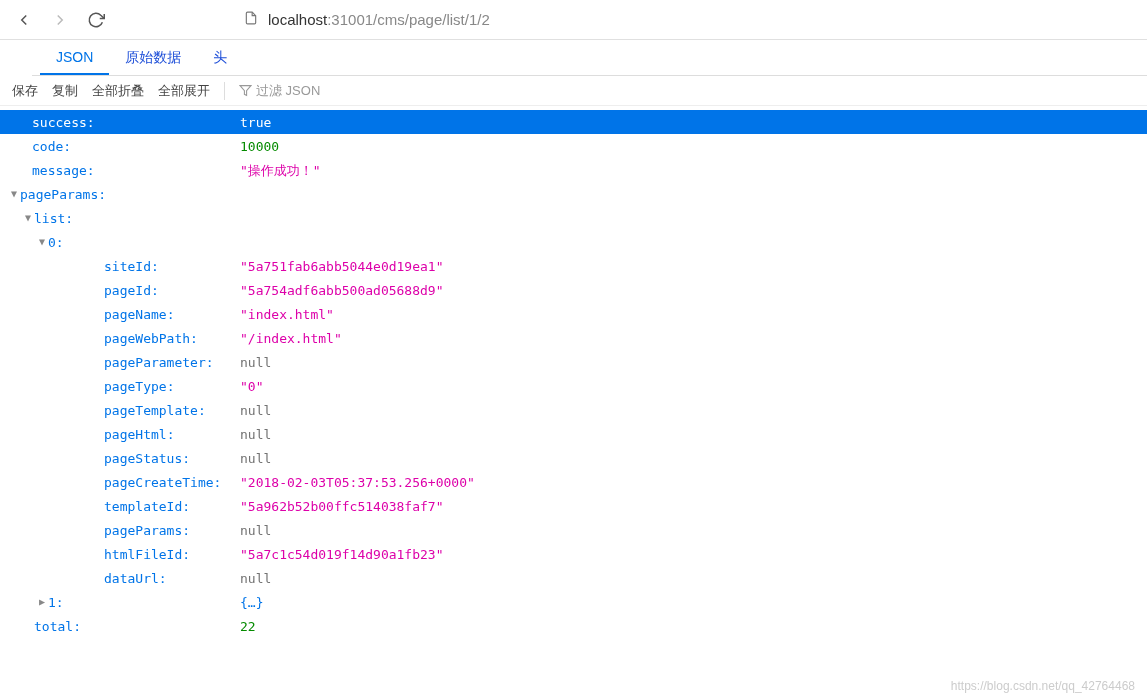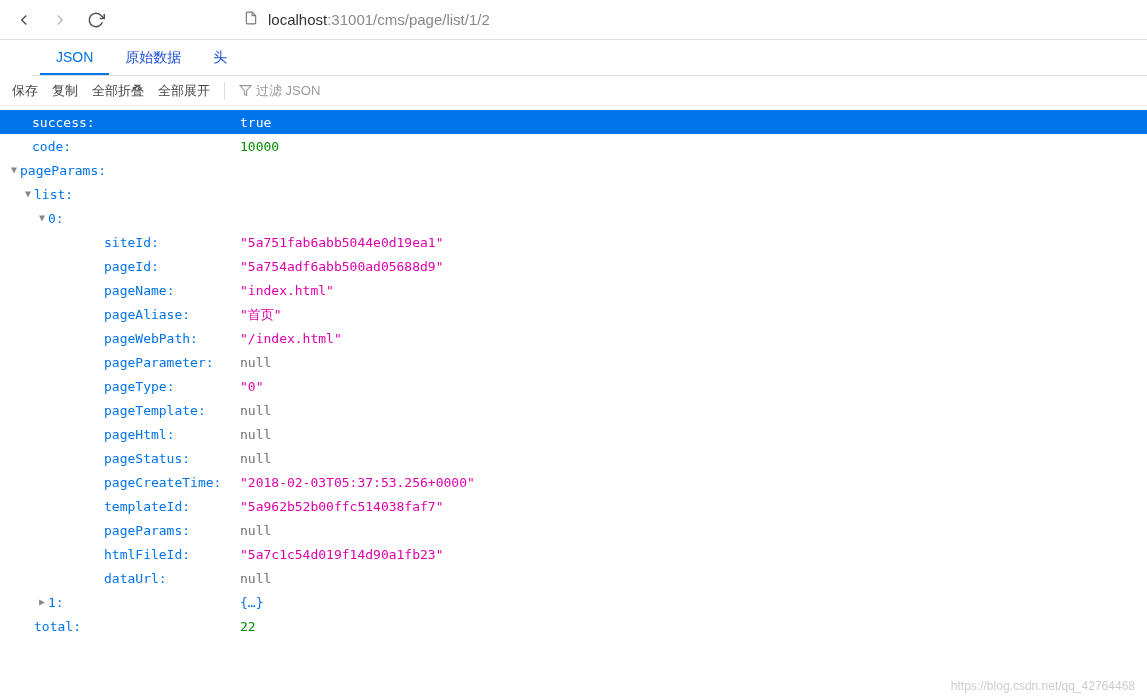--- a/index.html
+++ b/index.html
@@ -192,20 +192,26 @@
     <span class="val-cell val-bool">true</span>
   </div>
 
   <div class="row indent-1">
     <span class="arrow hidden">▼</span>
     <span style="width:12px;"></span>
     <span class="key">code</span>
     <span class="val-cell val-num">10000</span>
   </div>
 
+  <div class="row indent-1">
+    <span class="arrow hidden">▼</span>
+    <span style="width:12px;"></span>
+    <span class="key">message</span>
+    <span class="val-cell val-str">"操作成功！"</span>
+  </div>
 
   <div class="row indent-1">
     <span class="arrow">▼</span>
     <span class="key">pageParams</span>
   </div>
 
   <div class="row indent-2">
     <span class="arrow">▼</span>
     <span class="key">list</span>
   </div>
@@ -223,25 +229,20 @@
       </div>
       <div class="row">
         <span class="leaf-key-pad"></span>
         <span class="key">pageId</span>
         <span class="val-cell val-str">"5a754adf6abb500ad05688d9"</span>
       </div>
       <div class="row">
         <span class="leaf-key-pad"></span>
         <span class="key">pageName</span>
         <span class="val-cell val-str">"index.html"</span>
-      </div>
-      <div class="row">
-        <span class="leaf-key-pad"></span>
-        <span class="key">pageAliase</span>
-        <span class="val-cell val-str">"首页"</span>
       </div>
       <div class="row">
         <span class="leaf-key-pad"></span>
         <span class="key">pageWebPath</span>
         <span class="val-cell val-str">"/index.html"</span>
       </div>
       <div class="row">
         <span class="leaf-key-pad"></span>
         <span class="key">pageParameter</span>
         <span class="val-cell val-null">null</span>

